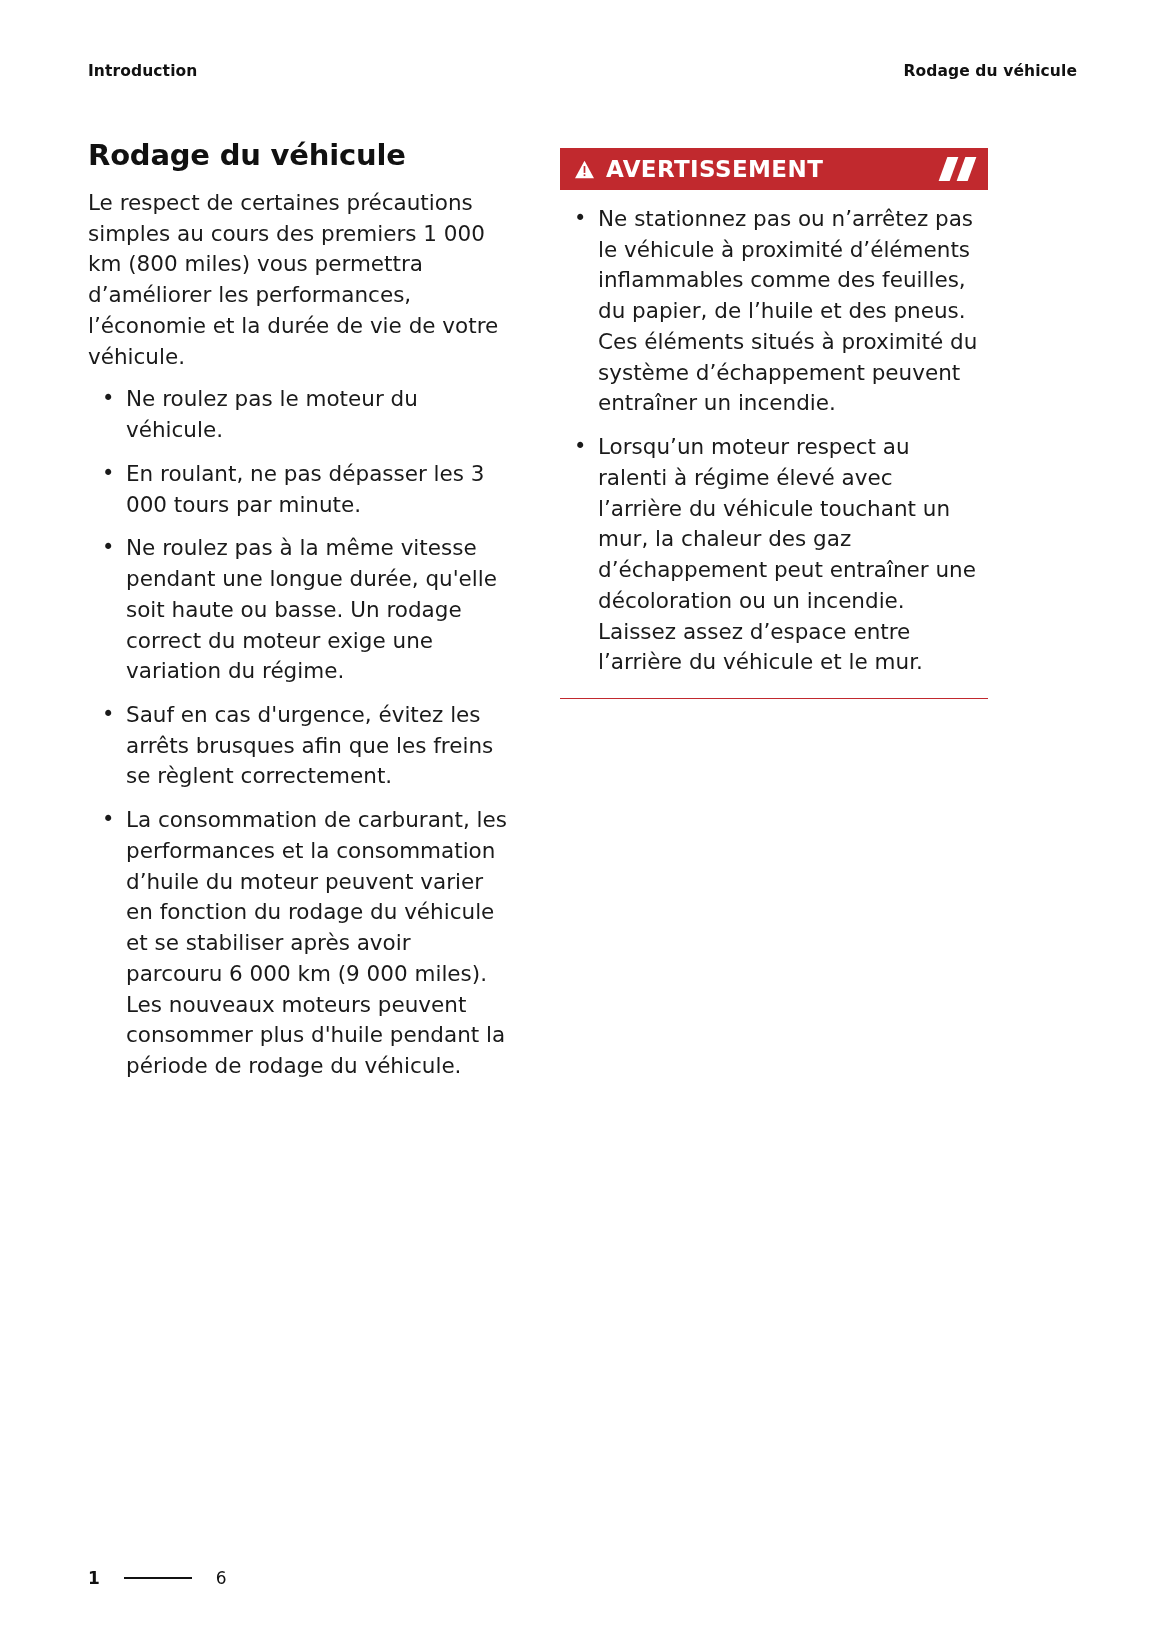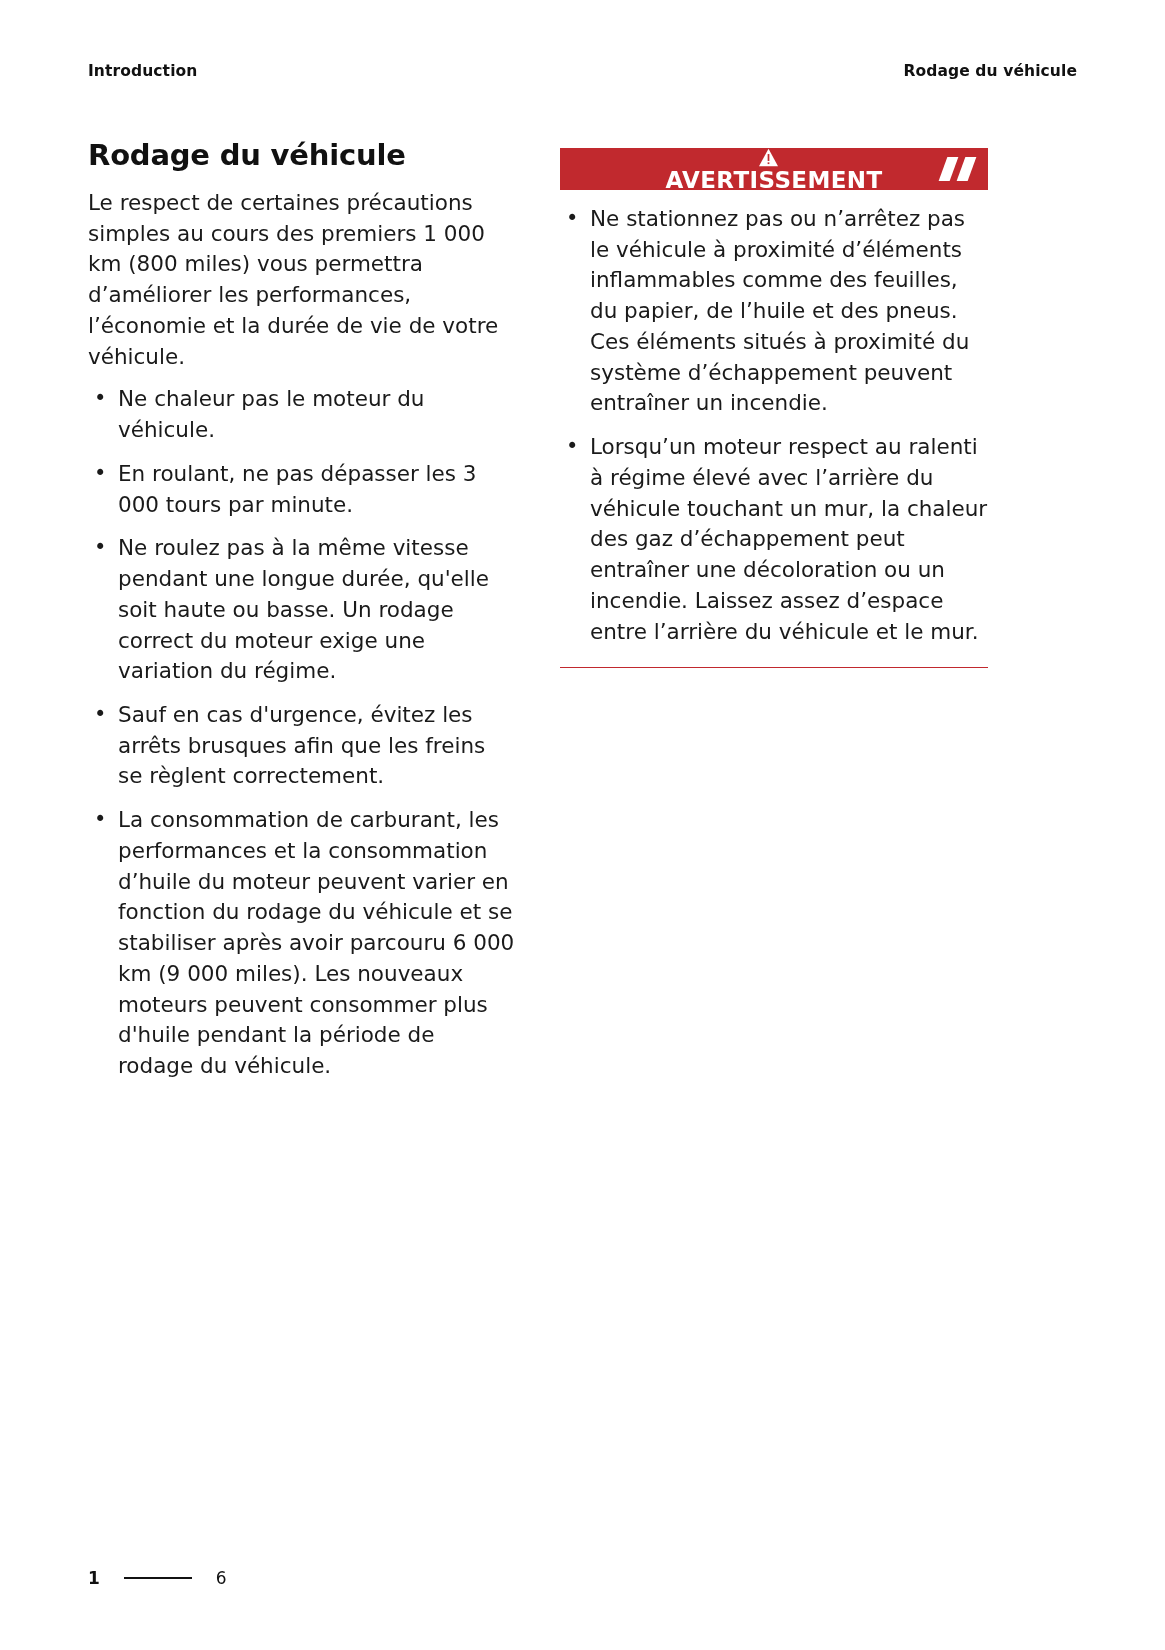--- a/index.html
+++ b/index.html
@@ -55,21 +55,21 @@
 
   p.intro {
     font-size: 21.5px;
     line-height: 1.43;
     margin: 0 0 12px 0;
     color: #1a1a1a;
   }
 
   ul.bullets {
     list-style: none;
-    margin: 0;
+    margin: 8px;
     padding: 0;
   }
   ul.bullets > li {
     position: relative;
     padding-left: 30px;
     font-size: 21.5px;
     line-height: 1.43;
     margin-bottom: 13px;
     color: #1a1a1a;
   }
@@ -85,21 +85,20 @@
   
   .warning-bar {
     background: #c1292e;
     height: 42px;
     display: flex;
     align-items: center;
     padding: 0 14px;
     margin: 10px 0 14px 0;
     position: relative;
     overflow: hidden;
-    flex-direction: column;
   }
   .warning-bar .warn-tri {
     width: 21px;
     height: 19px;
     margin-right: 11px;
     flex: 0 0 auto;
   }
   .warning-bar .warn-label {
     color: #ffffff;
     font-size: 23px;
@@ -164,21 +163,21 @@
     <span>Introduction</span>
     <span>Rodage du véhicule</span>
   </div>
 
   <div class="columns">
 
     <div class="col">
       <h1 class="section-title">Rodage du véhicule</h1>
       <p class="intro">Le respect de certaines précautions simples au cours des premiers 1 000 km (800 miles) vous permettra d’améliorer les performances, l’économie et la durée de vie de votre véhicule.</p>
       <ul class="bullets">
-        <li>Ne chaleur pas le moteur du véhicule.</li>
+        <li>Ne roulez pas le moteur du véhicule.</li>
         <li>En roulant, ne pas dépasser les 3 000 tours par minute.</li>
         <li>Ne roulez pas à la même vitesse pendant une longue durée, qu'elle soit haute ou basse. Un rodage correct du moteur exige une variation du régime.</li>
         <li>Sauf en cas d'urgence, évitez les arrêts brusques afin que les freins se règlent correctement.</li>
         <li>La consommation de carburant, les performances et la consommation d’huile du moteur peuvent varier en fonction du rodage du véhicule et se stabiliser après avoir parcouru 6 000 km (9 000 miles). Les nouveaux moteurs peuvent consommer plus d'huile pendant la période de rodage du véhicule.</li>
       </ul>
     </div>
 
     <div class="col">
 
       <div class="warning-bar">

